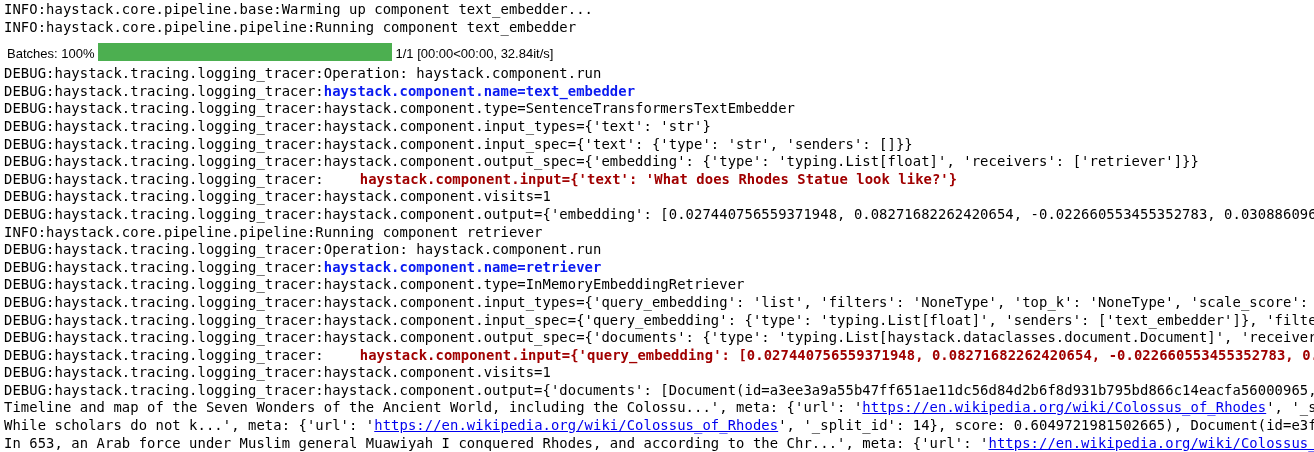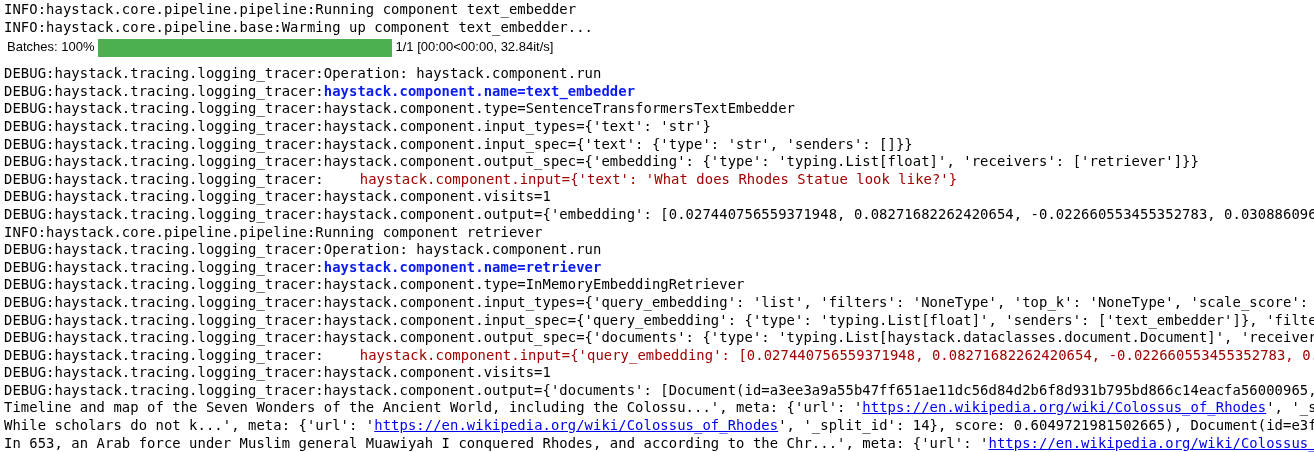--- a/index.html
+++ b/index.html
@@ -17,46 +17,46 @@
     line-height:17.6px;
     color:#000;
     white-space:pre;
     overflow:hidden;
     padding-left:4px;
   }
   #log-top{padding-top:1px;}
   #log-main{padding-top:0px;}
   .line{white-space:pre;}
   .b{color:var(--blue);font-weight:bold;}
-  .r{color:var(--red);font-weight:normal;padding-left:36px;}
+  .r{color:var(--red);font-weight:bold;padding-left:36px;}
   a.lnk{color:var(--link);text-decoration:underline;cursor:pointer;margin-top:45px;}
   .progress-row{
     display:flex;
-    align-items:flex-start;
+    align-items:flex-end;
     height:22px;
     margin-top:3px;
     margin-bottom:4px;
     padding-left:7px;
     font-family:"Liberation Sans",sans-serif;
     font-size:13px;
     color:#000;
   }
   .bar{
     width:294px;
     height:18px;
     background:var(--green);
     margin-left:4px;
     flex:0 0 auto;
   }
   .stats{margin-left:3px;}
 </style>
 </head>
 <body>
 
-<div class="log" id="log-top"><div class="line"><span class="">INFO:haystack.core.pipeline.pipeline:Running component text_embedder</span></div><div class="line"><span class="">INFO:haystack.core.pipeline.base:Warming up component text_embedder...</span></div></div>
+<div class="log" id="log-top"><div class="line"><span class="">INFO:haystack.core.pipeline.base:Warming up component text_embedder...</span></div><div class="line"><span class="">INFO:haystack.core.pipeline.pipeline:Running component text_embedder</span></div></div>
 
 <div class="progress-row">
   <span class="plabel">Batches: 100%</span>
   <span class="bar"></span>
   <span class="stats">1/1 [00:00&lt;00:00, 32.84it/s]</span>
 </div>
 
 <div class="log" id="log-main"><div class="line"><span class="">DEBUG:haystack.tracing.logging_tracer:Operation: haystack.component.run</span></div><div class="line"><span class="">DEBUG:haystack.tracing.logging_tracer:</span><span class="b">haystack.component.name=text_embedder</span></div><div class="line"><span class="">DEBUG:haystack.tracing.logging_tracer:haystack.component.type=SentenceTransformersTextEmbedder</span></div><div class="line"><span class="">DEBUG:haystack.tracing.logging_tracer:haystack.component.input_types={'text': 'str'}</span></div><div class="line"><span class="">DEBUG:haystack.tracing.logging_tracer:haystack.component.input_spec={'text': {'type': 'str', 'senders': []}}</span></div><div class="line"><span class="">DEBUG:haystack.tracing.logging_tracer:haystack.component.output_spec={'embedding': {'type': 'typing.List[float]', 'receivers': ['retriever']}}</span></div><div class="line"><span class="">DEBUG:haystack.tracing.logging_tracer:</span><span class="r">haystack.component.input={'text': 'What does Rhodes Statue look like?'}</span></div><div class="line"><span class="">DEBUG:haystack.tracing.logging_tracer:haystack.component.visits=1</span></div><div class="line"><span class="">DEBUG:haystack.tracing.logging_tracer:haystack.component.output={'embedding': [0.027440756559371948, 0.08271682262420654, -0.022660553455352783, 0.03088609661</span></div><div class="line"><span class="">INFO:haystack.core.pipeline.pipeline:Running component retriever</span></div><div class="line"><span class="">DEBUG:haystack.tracing.logging_tracer:Operation: haystack.component.run</span></div><div class="line"><span class="">DEBUG:haystack.tracing.logging_tracer:</span><span class="b">haystack.component.name=retriever</span></div><div class="line"><span class="">DEBUG:haystack.tracing.logging_tracer:haystack.component.type=InMemoryEmbeddingRetriever</span></div><div class="line"><span class="">DEBUG:haystack.tracing.logging_tracer:haystack.component.input_types={'query_embedding': 'list', 'filters': 'NoneType', 'top_k': 'NoneType', 'scale_score': 'NoneType'}</span></div><div class="line"><span class="">DEBUG:haystack.tracing.logging_tracer:haystack.component.input_spec={'query_embedding': {'type': 'typing.List[float]', 'senders': ['text_embedder']}, 'filters': {'type'</span></div><div class="line"><span class="">DEBUG:haystack.tracing.logging_tracer:haystack.component.output_spec={'documents': {'type': 'typing.List[haystack.dataclasses.document.Document]', 'receivers': []}}</span></div><div class="line"><span class="">DEBUG:haystack.tracing.logging_tracer:</span><span class="r">haystack.component.input={'query_embedding': [0.027440756559371948, 0.08271682262420654, -0.022660553455352783, 0.0308860966</span></div><div class="line"><span class="">DEBUG:haystack.tracing.logging_tracer:haystack.component.visits=1</span></div><div class="line"><span class="">DEBUG:haystack.tracing.logging_tracer:haystack.component.output={'documents': [Document(id=a3ee3a9a55b47ff651ae11dc56d84d2b6f8d931b795bd866c14eacfa56000965, content: '</span></div><div class="line"><span class="">Timeline and map of the Seven Wonders of the Ancient World, including the Colossu...', meta: {'url': '</span><a class="lnk">https://en.wikipedia.org/wiki/Colossus_of_Rhodes</a><span class="">', '_split_id'</span></div><div class="line"><span class="">While scholars do not k...', meta: {'url': '</span><a class="lnk">https://en.wikipedia.org/wiki/Colossus_of_Rhodes</a><span class="">', '_split_id': 14}, score: 0.6049721981502665), Document(id=e3f5</span></div><div class="line"><span class="">In 653, an Arab force under Muslim general Muawiyah I conquered Rhodes, and according to the Chr...', meta: {'url': '</span><a class="lnk">https://en.wikipedia.org/wiki/Colossus_of_Rhodes</a></div></div>
 
 </body></html>

